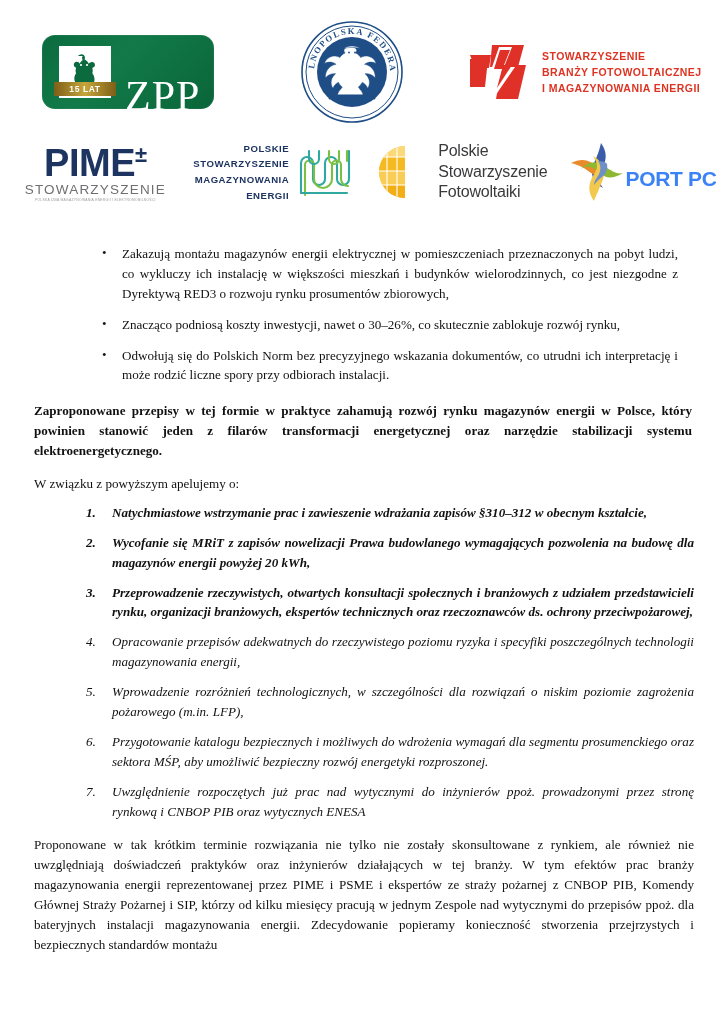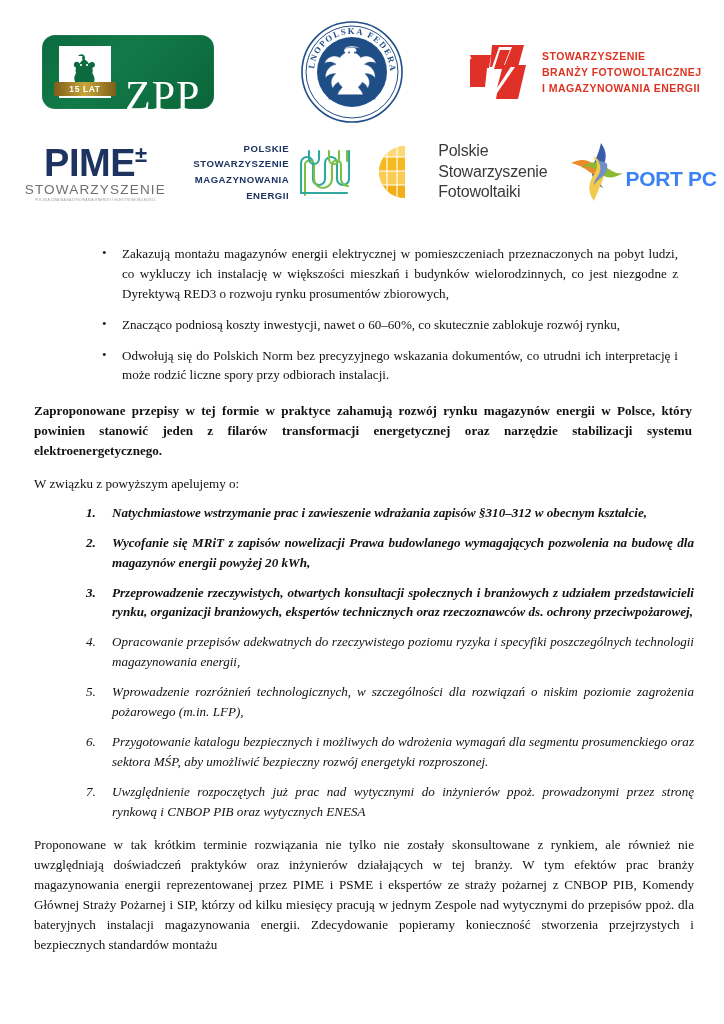--- a/index.html
+++ b/index.html
@@ -421,21 +421,21 @@
         </svg>
         <div class="portpc-text">PORT PC</div>
       </div>
     </div>
   </div>
 
   <div class="content">
 
     <ul class="bullets">
       <li>Zakazują montażu magazynów energii elektrycznej w pomieszczeniach przeznaczonych na pobyt ludzi, co wykluczy ich instalację w większości mieszkań i budynków wielorodzinnych, co jest niezgodne z Dyrektywą RED3 o rozwoju rynku prosumentów zbiorowych,</li>
-      <li>Znacząco podniosą koszty inwestycji, nawet o 60–60%, co skutecznie zablokuje rozwój rynku,</li>
+      <li>Znacząco podniosą koszty inwestycji, nawet o 30–26%, co skutecznie zablokuje rozwój rynku,</li>
       <li>Odwołują się do Polskich Norm bez precyzyjnego wskazania dokumentów, co utrudni ich interpretację i może rodzić liczne spory przy odbiorach instalacji.</li>
     </ul>
 
     <p class="bold-block">Zaproponowane przepisy w tej formie w praktyce zahamują rozwój rynku magazynów energii w Polsce, który powinien stanowić jeden z filarów transformacji energetycznej oraz narzędzie stabilizacji systemu elektroenergetycznego.</p>
 
     <p class="lead">W związku z powyższym apelujemy o:</p>
 
     <ol class="demands">
       <li class="strong">Natychmiastowe wstrzymanie prac i zawieszenie wdrażania zapisów §310–312 w obecnym kształcie,</li>
       <li class="strong">Wycofanie się MRiT z zapisów nowelizacji Prawa budowlanego wymagających pozwolenia na budowę dla magazynów energii powyżej 20 kWh,</li>

